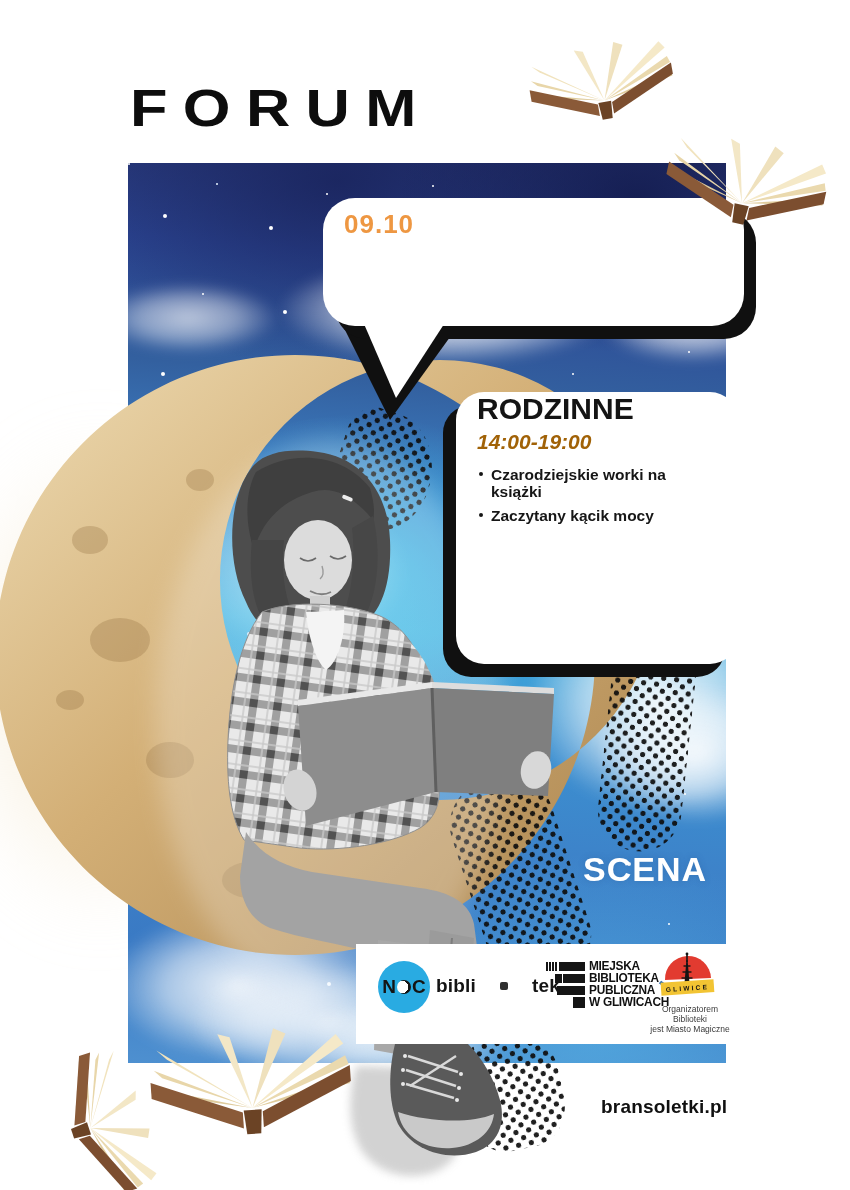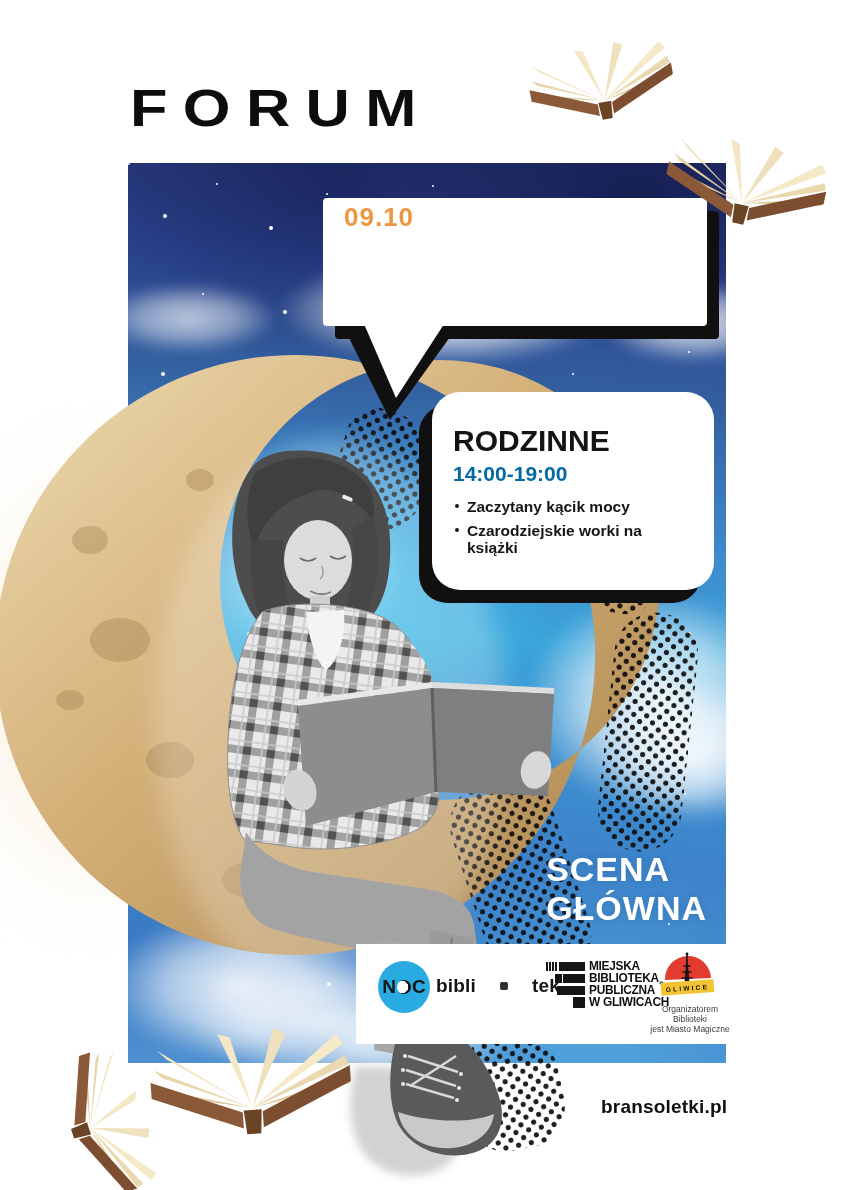--- a/index.html
+++ b/index.html
@@ -29,29 +29,29 @@
       148px 330px 0 1px #fff,468px 318px 0 0 #fff,552px 342px 0 1px #fff,46px 420px 0 0 #fff,
       120px 470px 0 1px #cfeaff,500px 420px 0 0 #fff,560px 470px 0 1px #fff,40px 560px 0 0 #fff,
       544px 540px 0 1px #fff,60px 660px 0 0 #fff,556px 630px 0 0 #fff,500px 700px 0 1px #fff,
       90px 740px 0 0 #fff,540px 760px 0 0 #fff,200px 820px 0 1px #dff1ff,420px 840px 0 0 #fff,320px 790px 0 0 #fff;}
   
   .dots{position:absolute;opacity:.92;
     background-image:radial-gradient(circle,#0e0e0e 2.3px,transparent 2.9px),
                      radial-gradient(circle,#0e0e0e 2.3px,transparent 2.9px);
     background-size:13px 13px;background-position:0 0,6.5px 6.5px;}
   
-  .bubble{left:323px;top:198px;width:384px;height:128px;background:#fff;border-radius:4px;
-    box-shadow:12px 13px 0 #101010;padding:4px 0 0 21px;box-sizing:border-box;}
+  .bubble{left:323px;top:198px;width:421px;height:128px;background:#fff;border-radius:32px;
+    box-shadow:12px 13px 0 #101010;padding:11px 0 0 21px;box-sizing:border-box;}
   .bubble-date{font-size:26px;font-weight:800;color:#EE9742;letter-spacing:1px;}
   .bubble-title{font-size:39px;font-weight:900;letter-spacing:-0.5px;margin-top:2px;color:#0f0f0f;}
   
-  .infobox{left:432px;top:392px;width:282px;height:198px;background:#fff;border-radius:28px;
-    box-shadow:-13px 13px 0 #101010;padding:32px 18px 0 21px;box-sizing:border-box;}
+  .infobox{left:456px;top:392px;width:282px;height:272px;background:#fff;border-radius:28px;
+    box-shadow:-13px 13px 0 #101010;padding:0 18px 0 21px;box-sizing:border-box;}
   .info-title{font-size:30px;line-height:33px;font-weight:900;color:#141414;}
-  .info-time{font-size:21px;font-weight:800;color:#0369a1;margin-top:5px;}
+  .info-time{font-size:21px;font-weight:800;color:#a16207;margin-top:5px;font-style:italic;}
   .info-list{list-style:none;margin:12px 0 0 0;padding:0;max-width:238px;}
   .info-list li{position:relative;font-size:15.5px;font-weight:700;line-height:17px;
     padding-left:14px;margin-bottom:7px;color:#161616;}
   .info-list li::before{content:"";position:absolute;left:2px;top:6px;width:4px;height:4px;border-radius:50%;background:#161616;}
   
   .stage{right:143px;top:850px;color:#fff;font-weight:900;font-size:34px;
     line-height:39px;letter-spacing:1px;text-shadow:0 0 6px rgba(40,90,150,.35);}
   
   .logobar{left:356px;top:944px;width:370px;height:100px;background:#fff;}
   .noc-circle{left:22px;top:17px;width:52px;height:52px;border-radius:50%;background:#29ABE2;
@@ -207,28 +207,27 @@
   <svg class="abs layer" viewBox="0 0 850 1190">
     <polygon points="358,310 396,398 448,318" fill="#ffffff"></polygon>
   </svg>
 
   <div class="abs infobox">
     <div class="info-title">
       <span>RODZINNE</span><br>
     </div>
     <div class="info-time">14:00-19:00</div>
     <ul class="info-list">
+      <li>Czarodziejskie worki na książki</li>
       <li>Zaczytany kącik mocy</li>
-      <li>Czarodziejskie worki na książki</li>
     </ul>
   </div>
 
   <div class="abs stage">
     <span>SCENA</span><br>
-    <span>GŁÓWNA</span>
   </div>
 
   <div class="abs logobar">
     <div class="abs noc-circle">
       <span class="noc-letter">N</span>
       <span class="moon-o"></span>
       <span class="noc-letter">C</span>
     </div>
     <div class="abs noc-word">
       <span>bibli</span>

